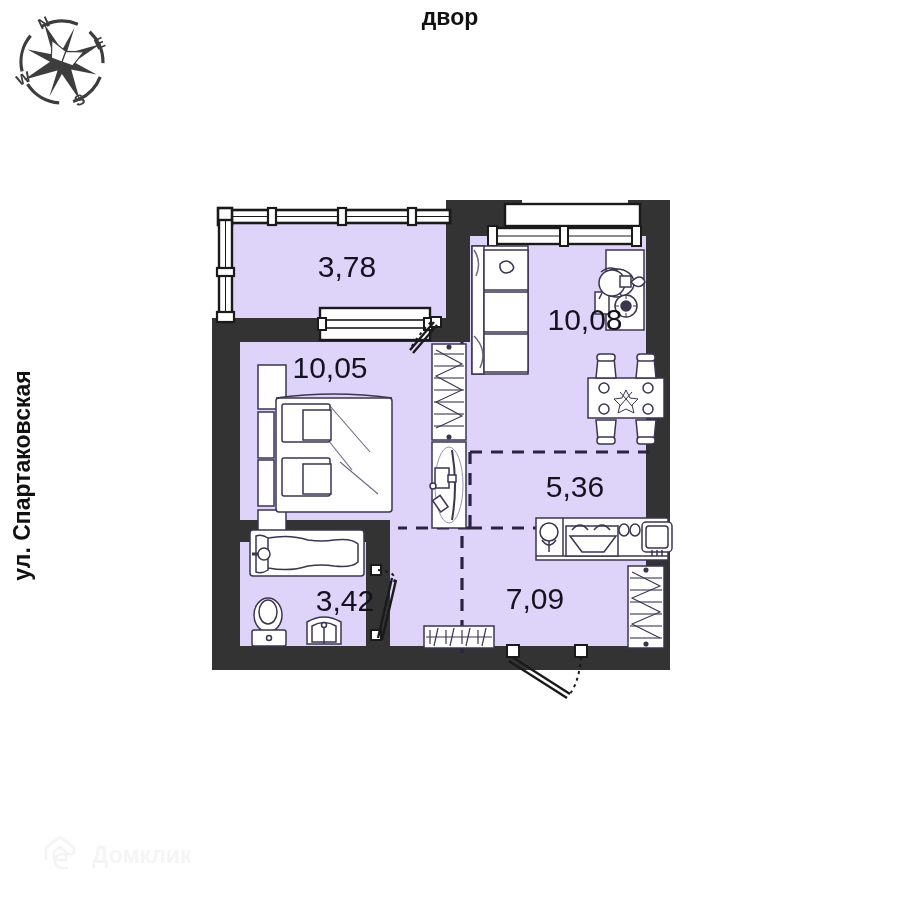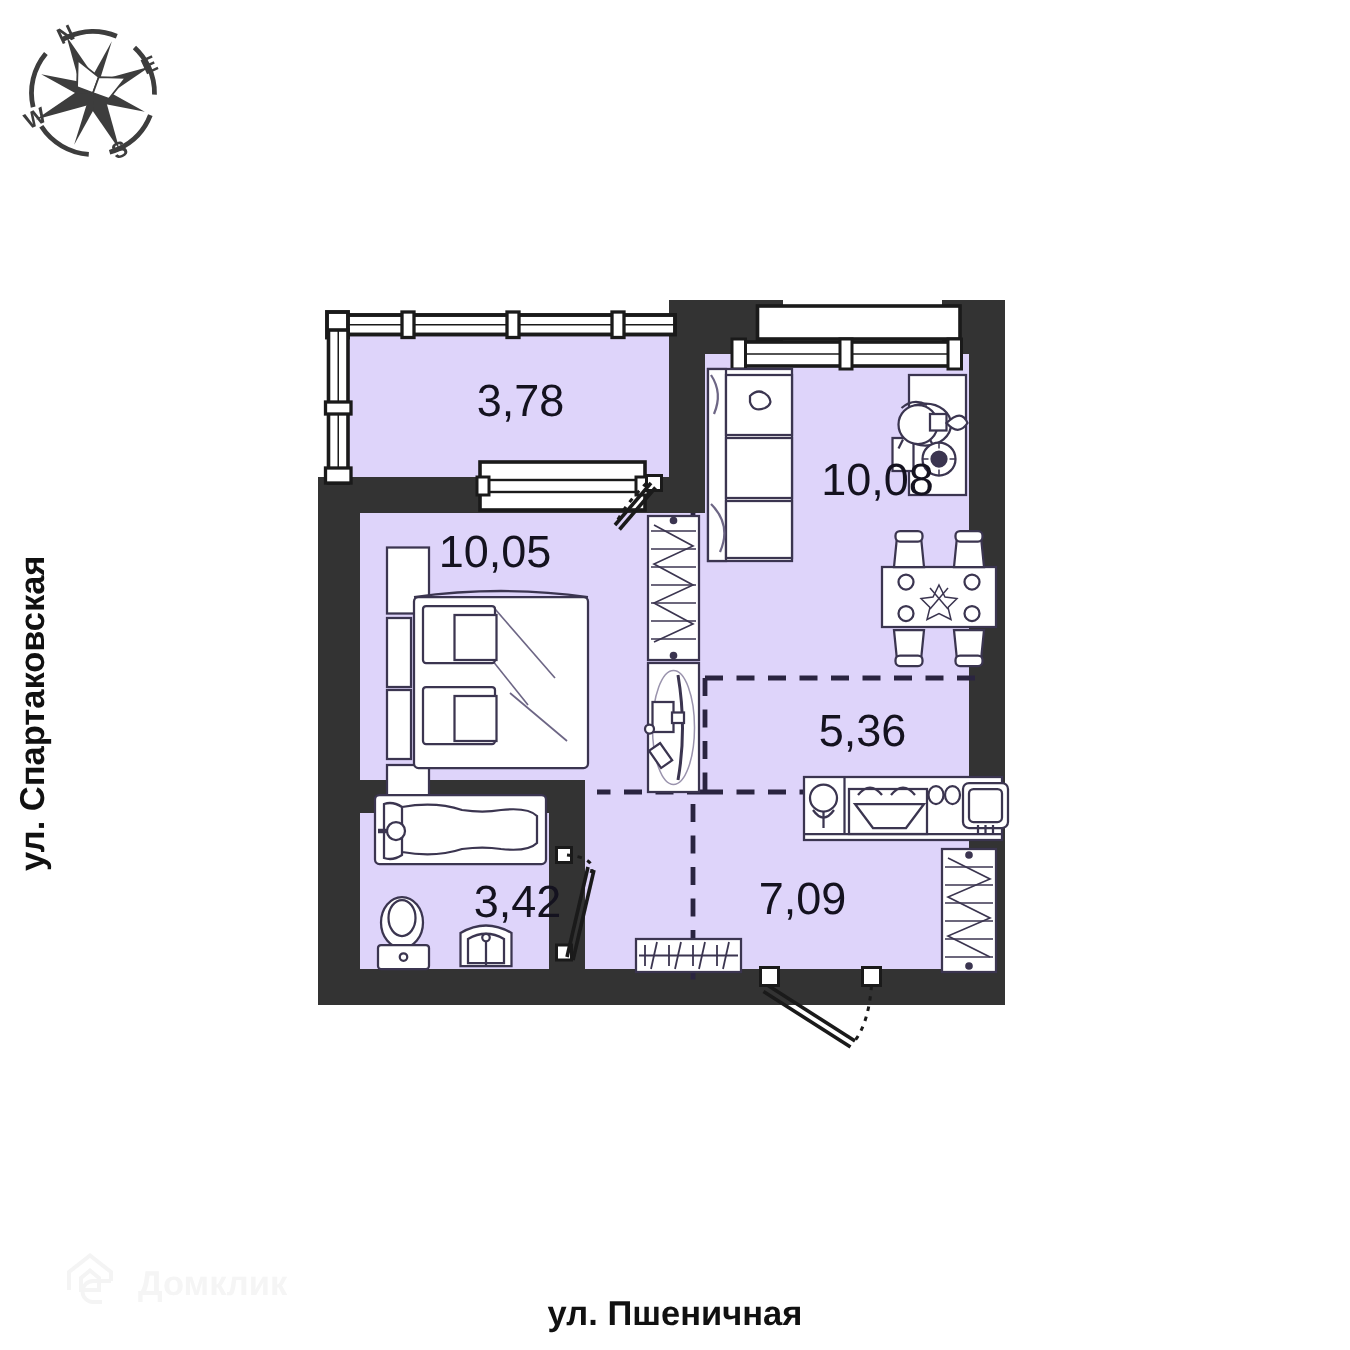--- a/index.html
+++ b/index.html
@@ -90,21 +90,21 @@
       <polygon points="54,54 62,46 78,54 62,62" fill="#ffffff" stroke="#3d3d3d" stroke-width="1.2"></polygon>
       <g font-family="Liberation Sans, sans-serif" font-size="15" font-weight="bold" fill="#3d3d3d">
         <text x="54" y="12" text-anchor="middle" dominant-baseline="middle">N</text>
         <text x="96" y="54" text-anchor="middle" dominant-baseline="middle">E</text>
         <text x="54" y="97" text-anchor="middle" dominant-baseline="middle">S</text>
         <text x="12" y="54" text-anchor="middle" dominant-baseline="middle">W</text>
       </g>
     </g>
   </svg>
 
-  <div class="lbl" id="label-street-bottom">ул. Пшеничная</div>
+  <div class="lbl" id="label-yard">двор</div>
   <div class="lbl" id="label-street-left">ул. Спартаковская</div>
 
   <svg id="watermark" viewBox="0 0 200 50">
     <g fill="none" stroke="#f4f4f4" stroke-width="2.6">
       <path d="M10 30 L10 18 L24 7 L38 18 L38 24 M38 24 L26 24 A7 7 0 1 0 26 38 L32 38"></path>
       <path d="M18 30 L18 22 L24 17 L30 22 L30 30 Z"></path>
     </g>
     <text x="56" y="33" font-family="Liberation Sans, sans-serif" font-size="23" font-weight="bold" fill="#f5f5f5">Домклик</text>
   </svg>
 

